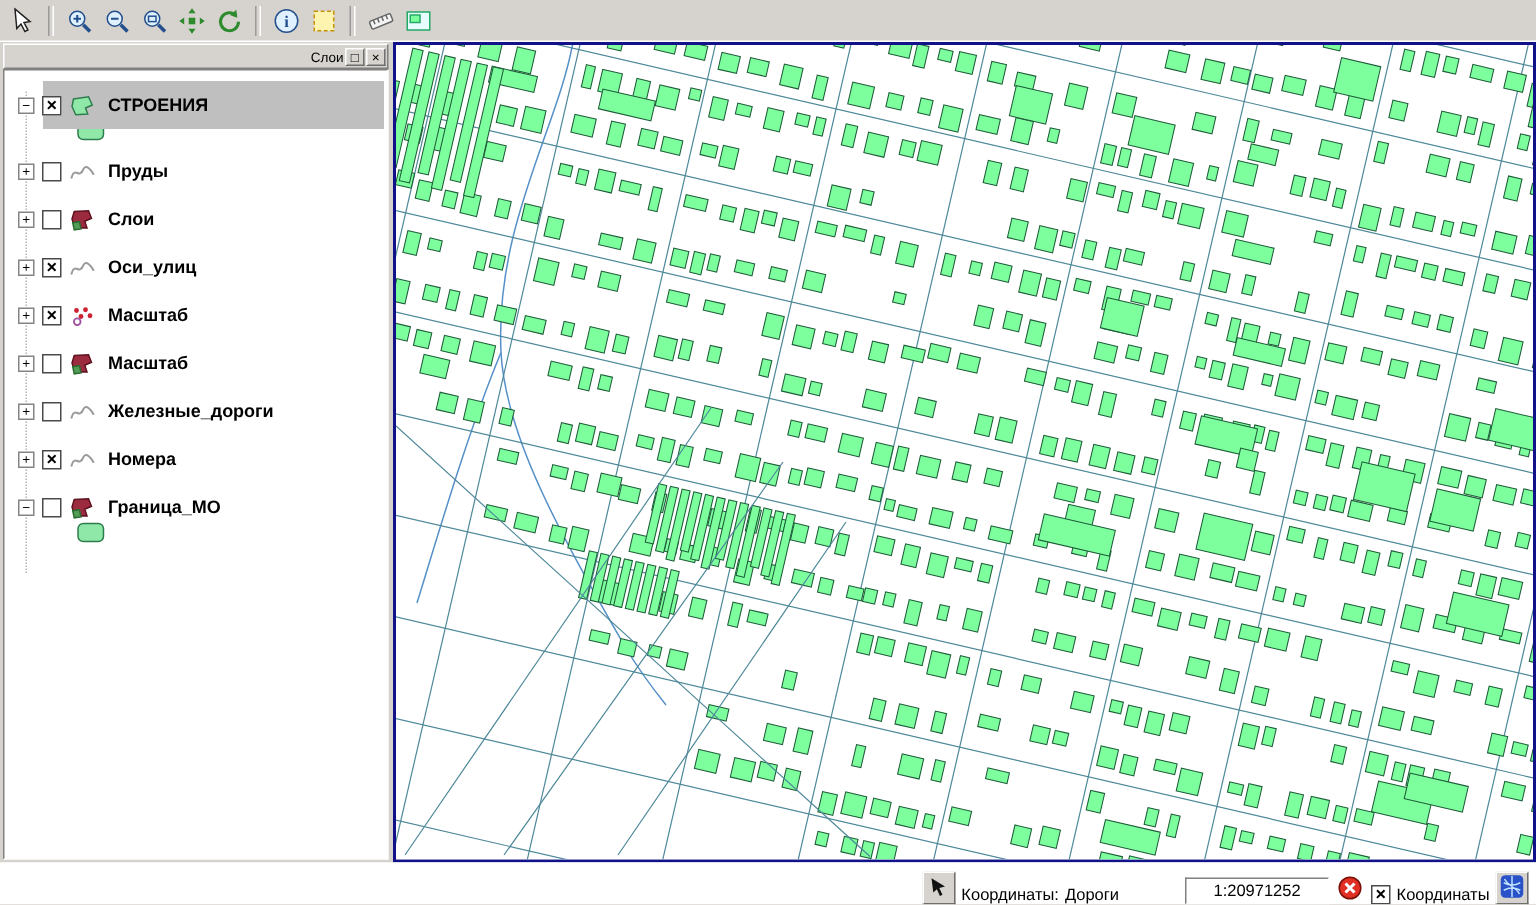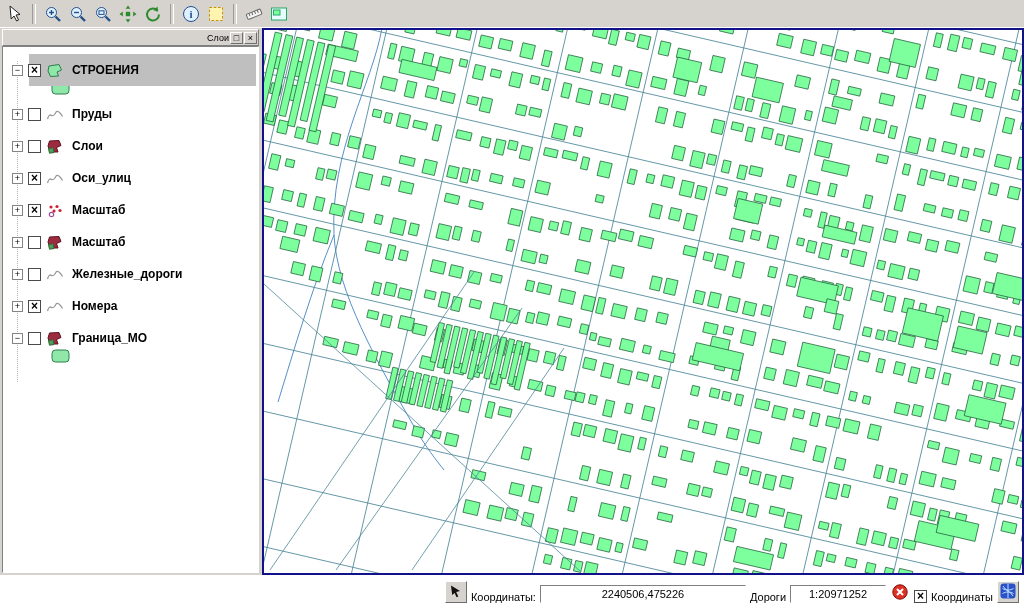--- a/index.html
+++ b/index.html
@@ -35,21 +35,21 @@
   .splitter{width:2px;background:#d6d3ce;cursor:col-resize;flex:none;}
   .map-wrap{width:762px;height:547px;box-sizing:border-box;border:2px solid #11118a;background:#fff;
             flex:none;overflow:hidden;}
   
   .statusbar{height:28px;box-sizing:border-box;display:flex;align-items:flex-end;justify-content:flex-end;
              gap:4px;padding:0 5px;border-top:1px solid #ffffff;background:#ffffff;}
   .sb-label{font-size:11px;white-space:nowrap;}
   .sb-field{background:#fff;border:1px solid;border-color:#808080 #fff #fff #808080;font-size:11px;
             text-align:center;padding:2px 4px;white-space:nowrap;}
   .sb-field.coord{width:196px;}
-  .sb-field.scale{width:86px;}
+  .sb-field.scale{width:86px;margin-left:40px;}
   .sb-btn{width:22px;height:22px;display:flex;align-items:center;justify-content:center;background:#d6d3ce;
           border:1px solid;border-color:#fff #6f6f6f #6f6f6f #fff;padding:0;cursor:default;}
   .sb-stop{width:20px;height:20px;display:flex;align-items:center;justify-content:center;background:transparent;
            border:none;padding:0;cursor:default;}
   .sb-check{width:13px;height:13px;box-sizing:border-box;background:#fff;border:1px solid #4a4a4a;
             font-weight:bold;font-size:12px;line-height:11px;text-align:center;cursor:default;}
 </style>
 </head>
 <body>
 
@@ -1084,21 +1084,20 @@
 
   </div>
 
   <div class="statusbar">
     <button class="sb-btn">
       <span><svg width="14" height="14">
             <path d="M2 1.5 L11 7 L7.2 8 L9.3 12.5 L7.6 13.3 L5.6 8.9 L3.2 11 Z" fill="#111"></path>
           </svg></span>
     </button>
     <span class="sb-label">Координаты:</span>
-    <span class="sb-field coord">2240506,475226</span>
     <span class="sb-label">Дороги</span>
     <span class="sb-field scale">1:20971252</span>
     <button class="sb-stop">
       <span><svg width="16" height="16">
             <circle cx="8" cy="8" r="7.2" fill="#e03024" stroke="#7a0f08"></circle>
             <path d="M5 5 L11 11 M11 5 L5 11" stroke="#fff" stroke-width="2"></path>
           </svg></span>
     </button>
     <span class="sb-check" id="render-checkbox">×</span>
     <span class="sb-label">Координаты</span>

